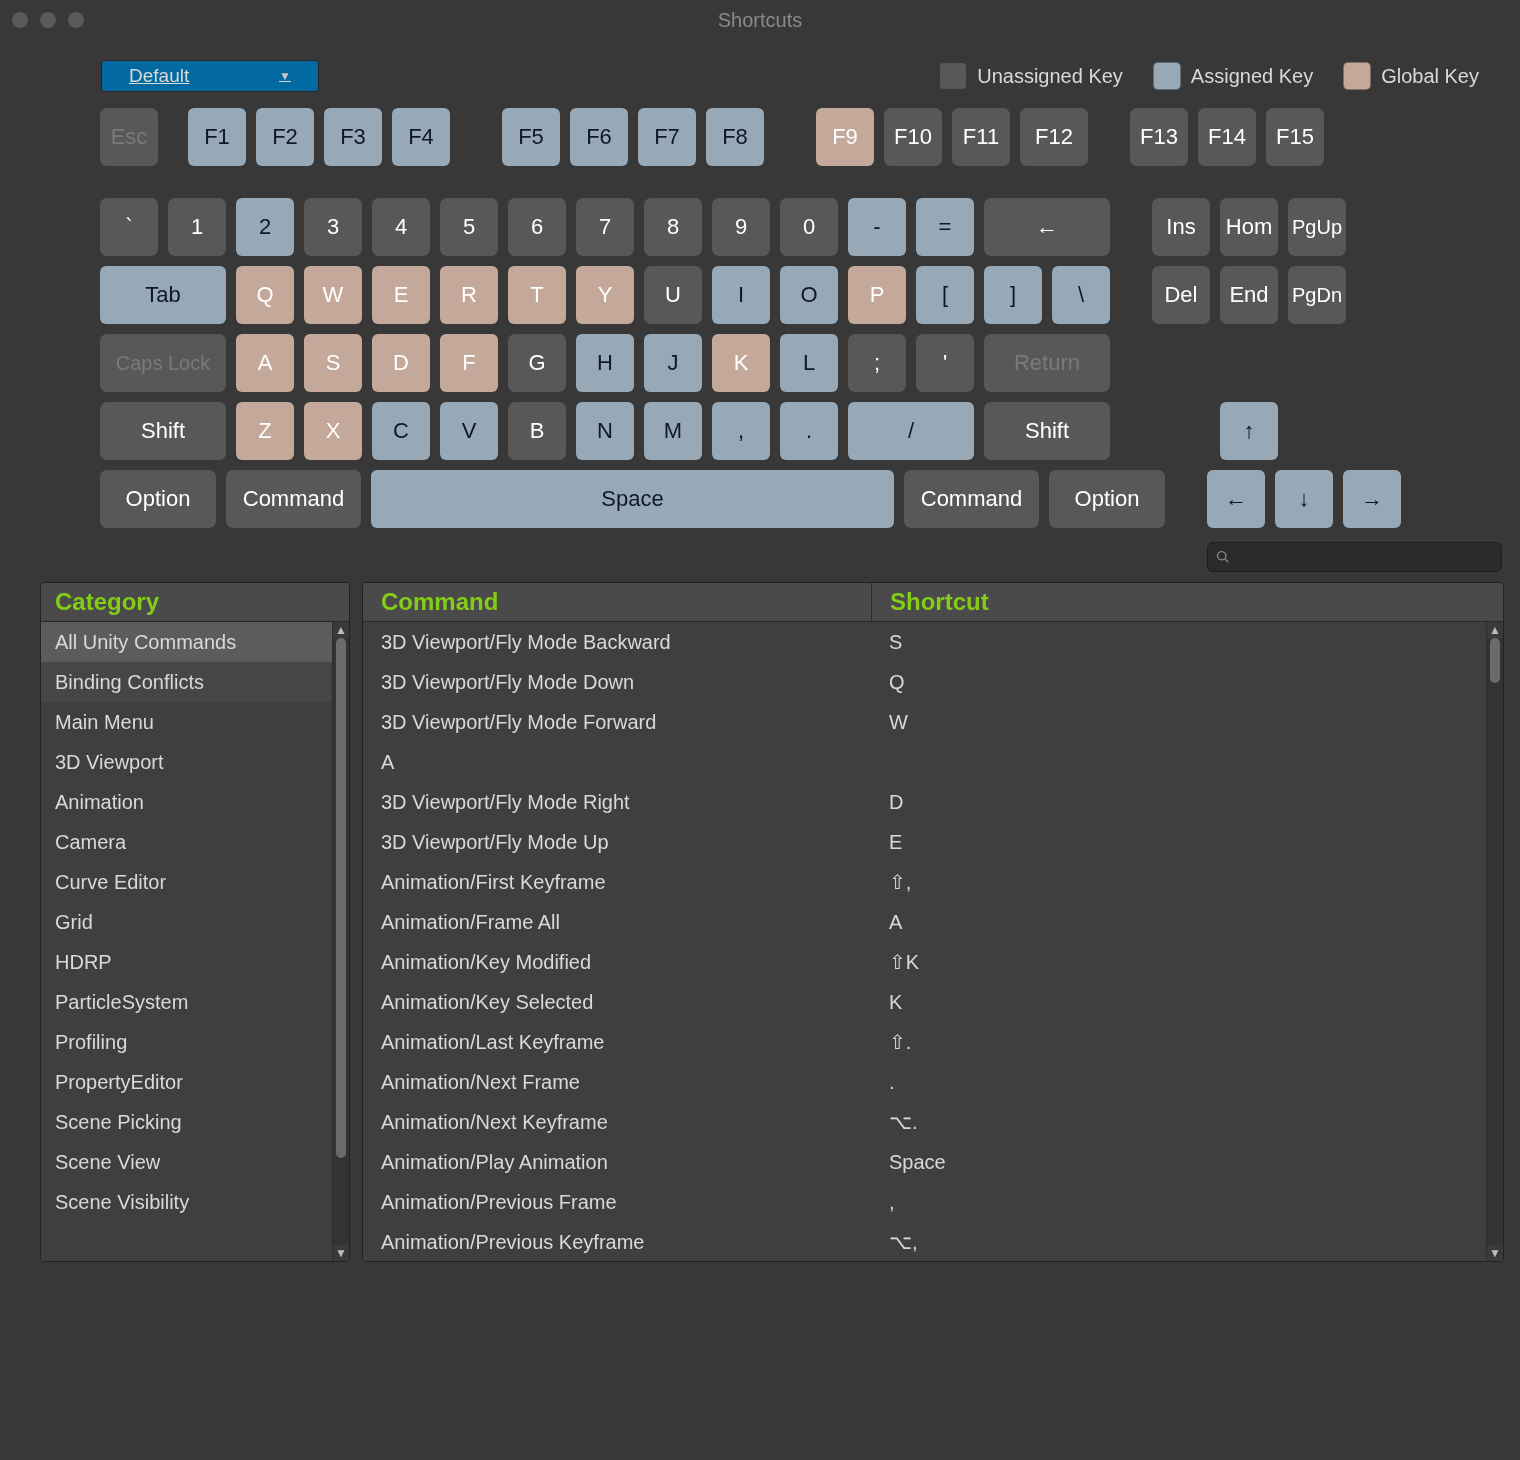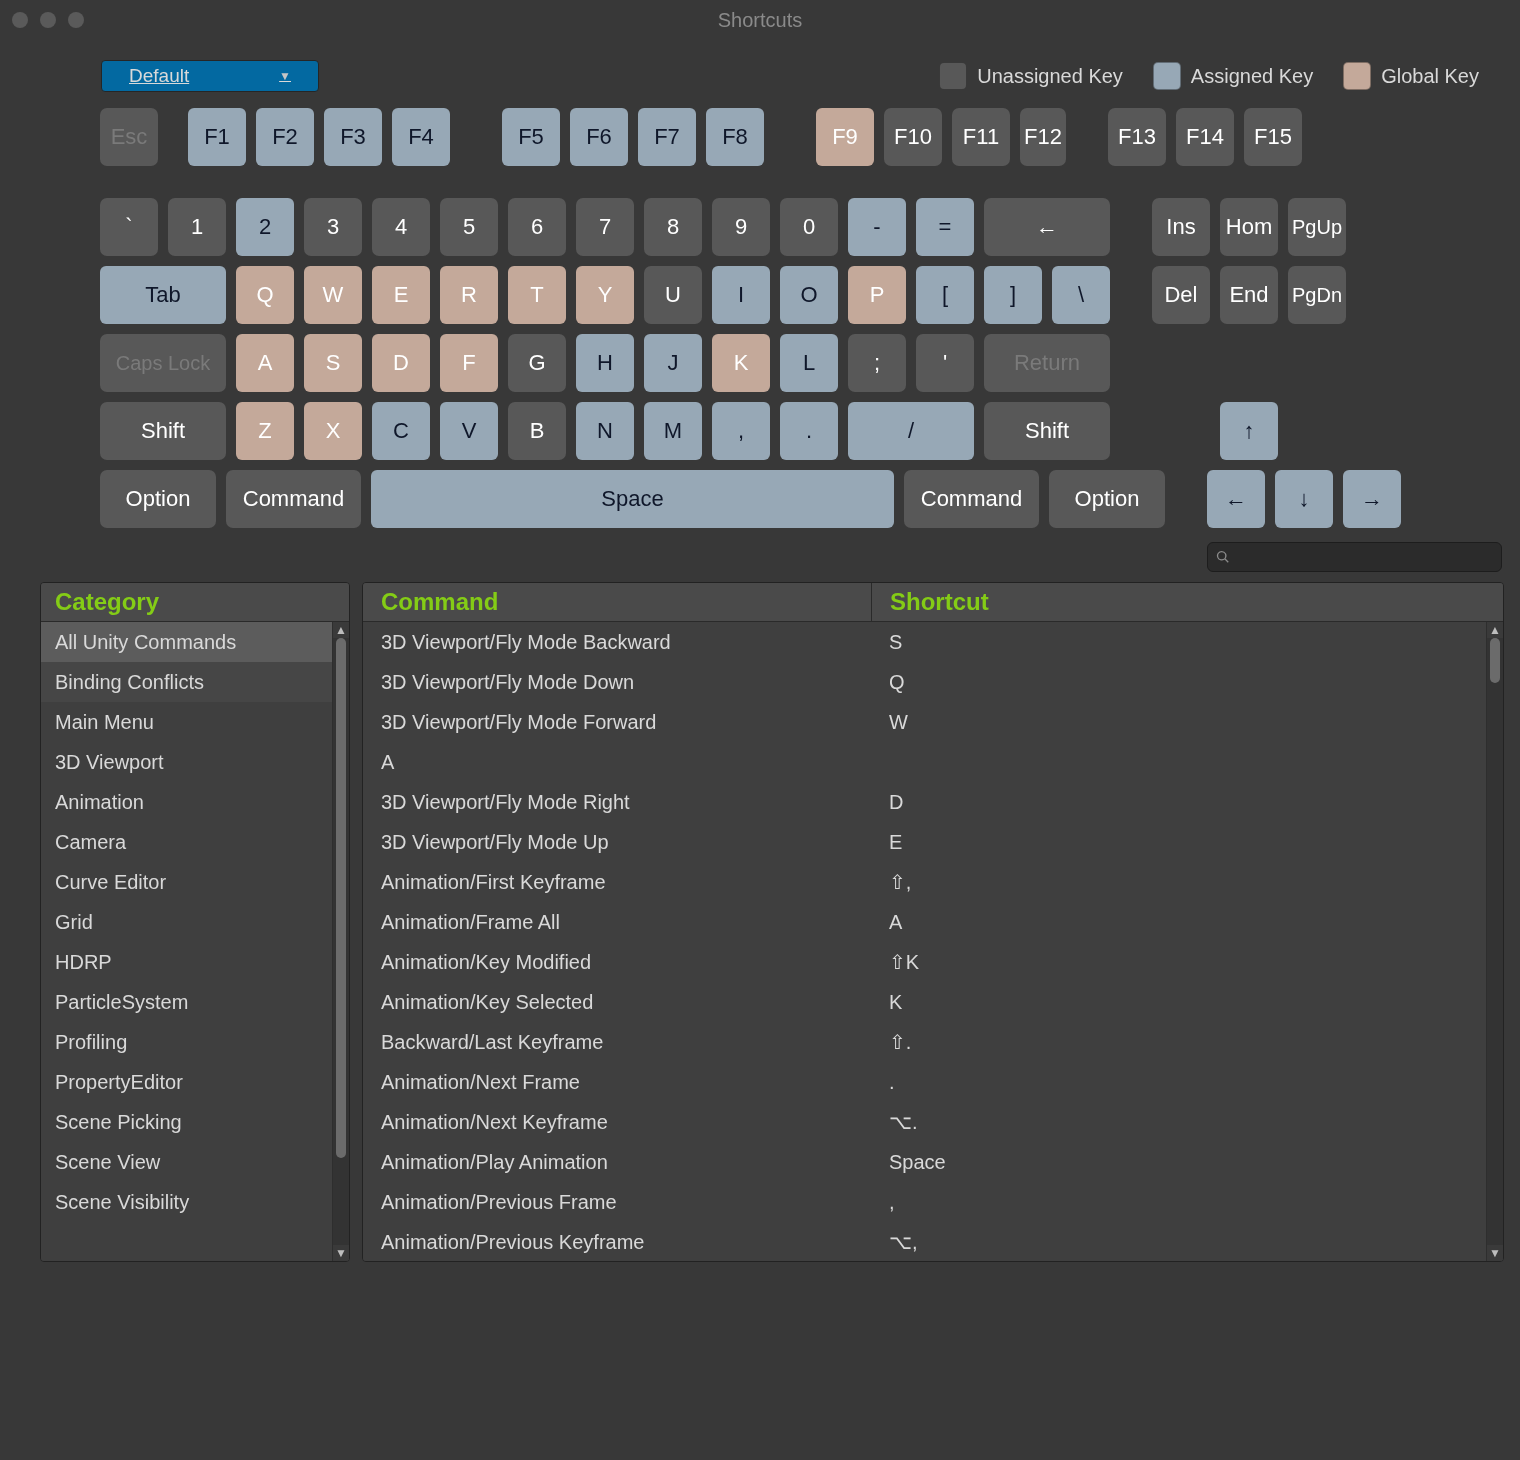--- a/index.html
+++ b/index.html
@@ -202,21 +202,21 @@
       <div class="key as" style="width: 58px;">F4</div>
       <div class="spacer" style="width: 32px;"></div>
       <div class="key as" style="width: 58px;">F5</div>
       <div class="key as" style="width: 58px;">F6</div>
       <div class="key as" style="width: 58px;">F7</div>
       <div class="key as" style="width: 58px;">F8</div>
       <div class="spacer" style="width: 32px;"></div>
       <div class="key gl" style="width: 58px;">F9</div>
       <div class="key un" style="width: 58px;">F10</div>
       <div class="key un" style="width: 58px;">F11</div>
-      <div class="key un" style="width: 46px;">F12</div>
+      <div class="key un" style="width: 68px;">F12</div>
       <div class="spacer" style="width: 22px;"></div>
       <div class="key un" style="width: 58px;">F13</div>
       <div class="key un" style="width: 58px;">F14</div>
       <div class="key un" style="width: 58px;">F15</div>
     </div>
     <div class="kb-row" style="height: 22px; margin-bottom: 0px;"></div>
     <div class="kb-row">
       <div class="key un" style="width: 58px;">`</div>
       <div class="key un" style="width: 58px;">1</div>
       <div class="key as" style="width: 58px;">2</div>
@@ -389,21 +389,21 @@
           </div>
           <div class="row cmd-row">
             <div class="c">Animation/Key Modified</div>
             <div class="s">⇧K</div>
           </div>
           <div class="row cmd-row">
             <div class="c">Animation/Key Selected</div>
             <div class="s">K</div>
           </div>
           <div class="row cmd-row">
-            <div class="c">Backward/Last Keyframe</div>
+            <div class="c">Animation/Last Keyframe</div>
             <div class="s">⇧.</div>
           </div>
           <div class="row cmd-row">
             <div class="c">Animation/Next Frame</div>
             <div class="s">.</div>
           </div>
           <div class="row cmd-row">
             <div class="c">Animation/Next Keyframe</div>
             <div class="s">⌥.</div>
           </div>

